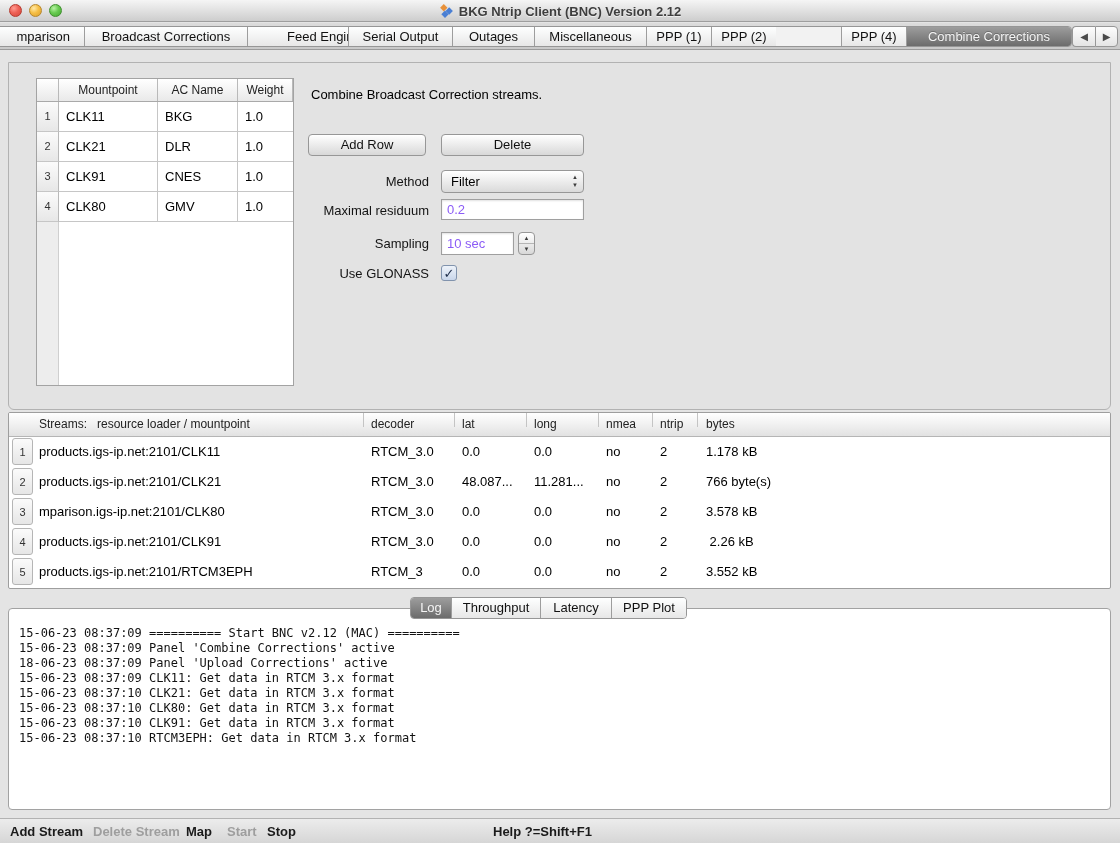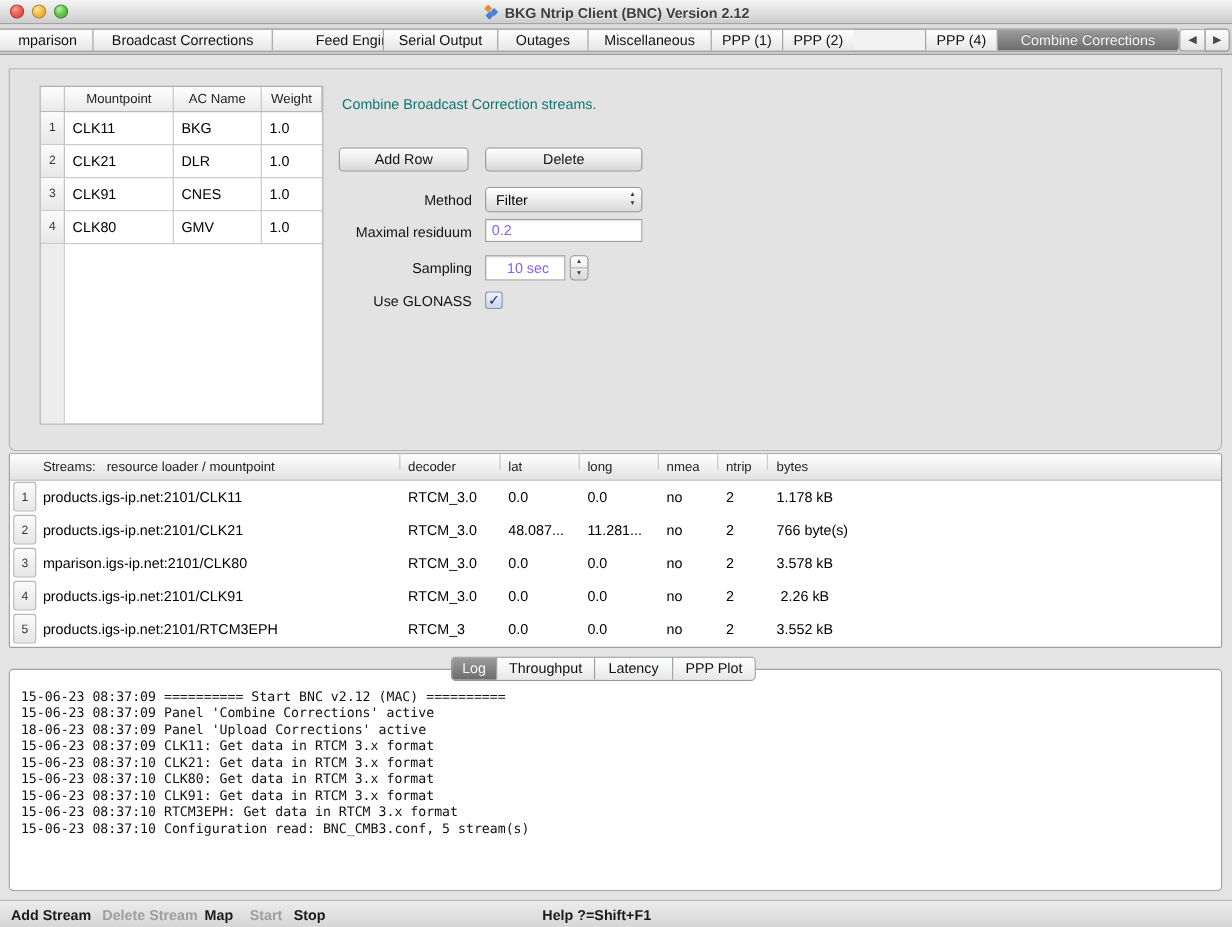--- a/index.html
+++ b/index.html
@@ -51,21 +51,21 @@
   .cfg-num { width:22px; background:linear-gradient(#fbfbfb,#e7e7e7);
     border-right:1px solid #b9b9b9; border-bottom:1px solid #c6c6c6;
     font-size:11px; color:#333; text-align:center; line-height:29px; }
   .cfg-cell { border-right:1px solid #c6c6c6; border-bottom:1px solid #c6c6c6;
     font-size:13px; color:#000; line-height:29px; padding-left:7px; }
   .w-num{width:22px;} .w-mp{width:99px;} .w-ac{width:80px;} .w-wt{width:55px; border-right:none;}
   .cfg-strip { position:absolute; left:0; top:143px; bottom:0; width:22px;
     background:#ededed; border-right:1px solid #cfcfcf; }
 
   
-  .combine-desc { position:absolute; left:302px; top:24px; font-size:13px; color:#0f766e; }
+  .combine-desc { position:absolute; left:302px; top:24px; font-size:13px; color:#000000; }
   .push-btn { position:absolute; height:22px; border:1px solid #979797; border-radius:4px;
     background:linear-gradient(#ffffff,#d8d8d8); box-shadow:inset 0 1px 0 #fff;
     font-size:13px; color:#111; text-align:center; line-height:20px; cursor:default; }
   .form-label { position:absolute; right:681px; font-size:13px; color:#141414;
     text-align:right; white-space:nowrap; height:23px; line-height:23px; }
   .combo { position:absolute; left:432px; top:107px; width:143px; height:23px;
     border:1px solid #979797; border-radius:4px; background:linear-gradient(#ffffff,#dadada);
     box-shadow:inset 0 1px 0 #fff; font-size:13px; line-height:21px; padding-left:9px; color:#000; }
   .combo-arrows { position:absolute; right:5px; top:2px; display:flex; flex-direction:column;
     align-items:center; font-size:6px; color:#3c3c3c; line-height:8px; }
@@ -213,21 +213,21 @@
       <span class="combo-arrows">
           <span>▲</span>
           <span>▼</span>
         </span>
     </div>
 
     <div class="form-label" style="top:136px;">Maximal residuum</div>
     <div class="text-input" style="left:432px; top:136px; width:143px; height:21px; line-height:19px;">0.2</div>
 
     <div class="form-label" style="top:169px;">Sampling</div>
-    <div class="text-input" style="left:432px; top:169px; width:73px; height:23px; line-height:21px;text-align:center;">10 sec</div>
+    <div class="text-input" style="left:432px; top:169px; width:73px; height:23px; line-height:21px;">10 sec</div>
     <div class="spin-btns">
       <div class="spin-half up">
           <span>▲</span>
         </div>
       <div class="spin-half">
           <span>▼</span>
         </div>
     </div>
 
     <div class="form-label" style="top:199px;">Use GLONASS</div>
@@ -315,21 +315,20 @@
   <div class="log-panel">
     <div class="log-content">
       <div class="log-line">15-06-23 08:37:09 ========== Start BNC v2.12 (MAC) ==========</div>
       <div class="log-line">15-06-23 08:37:09 Panel 'Combine Corrections' active</div>
       <div class="log-line">18-06-23 08:37:09 Panel 'Upload Corrections' active</div>
       <div class="log-line">15-06-23 08:37:09 CLK11: Get data in RTCM 3.x format</div>
       <div class="log-line">15-06-23 08:37:10 CLK21: Get data in RTCM 3.x format</div>
       <div class="log-line">15-06-23 08:37:10 CLK80: Get data in RTCM 3.x format</div>
       <div class="log-line">15-06-23 08:37:10 CLK91: Get data in RTCM 3.x format</div>
       <div class="log-line">15-06-23 08:37:10 RTCM3EPH: Get data in RTCM 3.x format</div>
-      <div class="log-line">15-06-23 08:37:10 Configuration read: BNC_CMB3.conf, 5 stream(s)</div>
     </div>
   </div>
 
   <div class="statusbar">
     <div class="sb-item" style="left:10px;">Add Stream</div>
     <div class="sb-item disabled" style="left:93px;">Delete Stream</div>
     <div class="sb-item" style="left:186px;">Map</div>
     <div class="sb-item disabled" style="left:227px;">Start</div>
     <div class="sb-item" style="left:267px;">Stop</div>
     <div class="sb-item sb-help" style="left:493px;">Help ?=Shift+F1</div>

